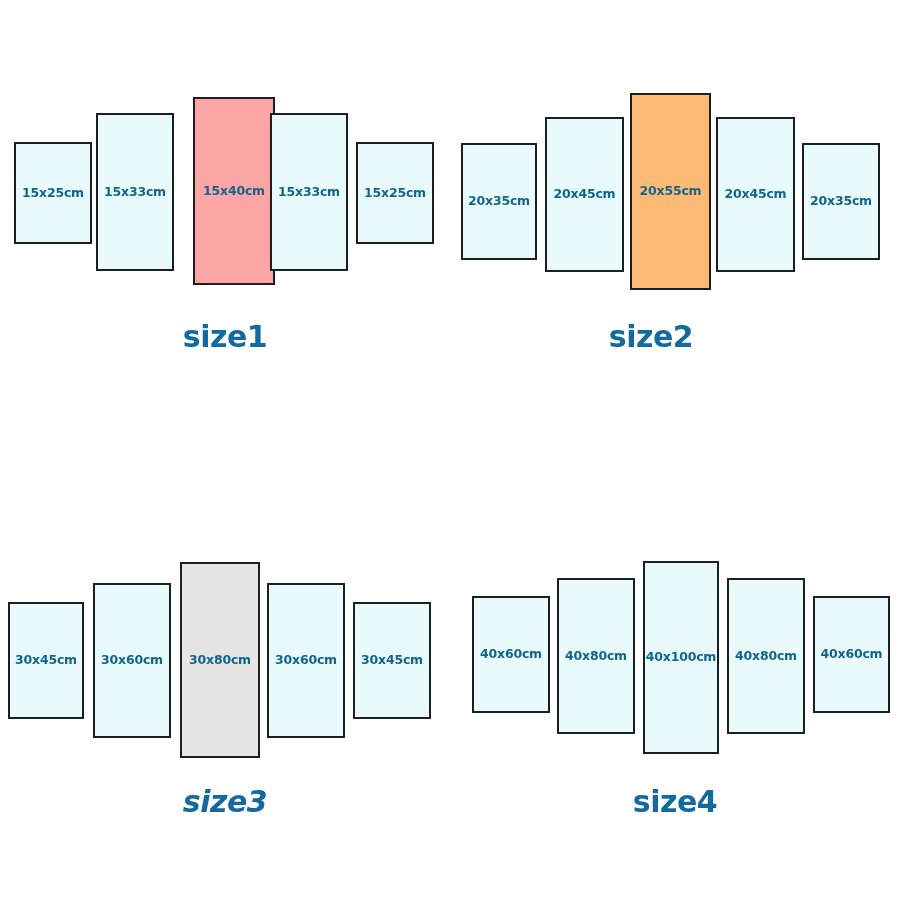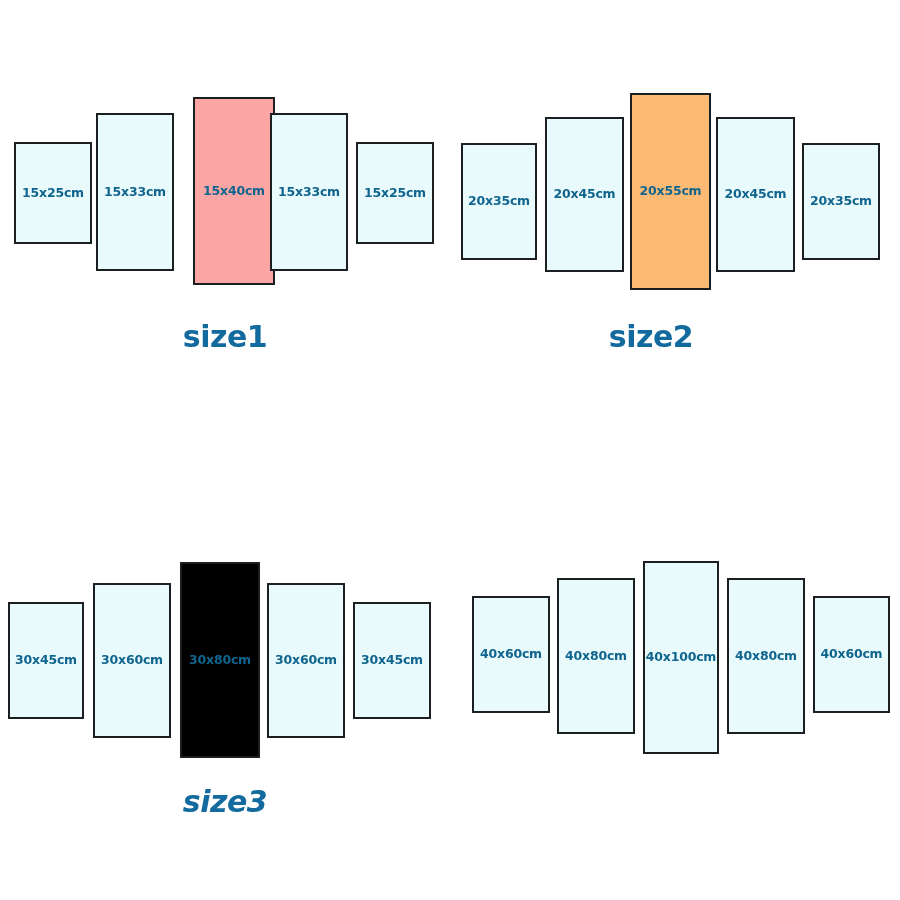--- a/index.html
+++ b/index.html
@@ -86,21 +86,21 @@
     <div class="panel" style="left: 802px; top: 143px; width: 78px; height: 117px; background: rgb(232, 250, 251); border-color: rgb(27, 31, 34);">
       <span class="panel-label" style="color: rgb(16, 101, 143);">20x35cm</span>
     </div>
     <div class="group-title" style="left: 426px; top: 322px; width: 450px; color: rgb(18, 106, 158);">size2</div>
     <div class="panel" style="left: 8px; top: 602px; width: 76px; height: 117px; background: rgb(232, 250, 251); border-color: rgb(27, 31, 34);">
       <span class="panel-label" style="color: rgb(16, 101, 143);">30x45cm</span>
     </div>
     <div class="panel" style="left: 93px; top: 583px; width: 78px; height: 155px; background: rgb(232, 250, 251); border-color: rgb(27, 31, 34);">
       <span class="panel-label" style="color: rgb(16, 101, 143);">30x60cm</span>
     </div>
-    <div class="panel" style="left: 180px; top: 562px; width: 80px; height: 196px; background: #000000; border-color: rgb(27, 31, 34);">
+    <div class="panel" style="left: 180px; top: 562px; width: 80px; height: 196px; background: #e5e5e5; border-color: rgb(27, 31, 34);">
       <span class="panel-label" style="color: rgb(16, 101, 143);">30x80cm</span>
     </div>
     <div class="panel" style="left: 267px; top: 583px; width: 78px; height: 155px; background: rgb(232, 250, 251); border-color: rgb(27, 31, 34);">
       <span class="panel-label" style="color: rgb(16, 101, 143);">30x60cm</span>
     </div>
     <div class="panel" style="left: 353px; top: 602px; width: 78px; height: 117px; background: rgb(232, 250, 251); border-color: rgb(27, 31, 34);">
       <span class="panel-label" style="color: rgb(16, 101, 143);">30x45cm</span>
     </div>
     <div class="group-title" style="left: 0px; top: 787px; width: 450px; color: rgb(18, 106, 158); font-style: italic;">size3</div>
     <div class="panel" style="left: 472px; top: 596px; width: 78px; height: 117px; background: rgb(232, 250, 251); border-color: rgb(27, 31, 34);">
@@ -111,13 +111,14 @@
     </div>
     <div class="panel" style="left: 643px; top: 561px; width: 76px; height: 193px; background: rgb(232, 250, 251); border-color: rgb(27, 31, 34);">
       <span class="panel-label" style="color: rgb(16, 101, 143);">40x100cm</span>
     </div>
     <div class="panel" style="left: 727px; top: 578px; width: 78px; height: 156px; background: rgb(232, 250, 251); border-color: rgb(27, 31, 34);">
       <span class="panel-label" style="color: rgb(16, 101, 143);">40x80cm</span>
     </div>
     <div class="panel" style="left: 813px; top: 596px; width: 77px; height: 117px; background: rgb(232, 250, 251); border-color: rgb(27, 31, 34);">
       <span class="panel-label" style="color: rgb(16, 101, 143);">40x60cm</span>
     </div>
+    <div class="group-title" style="left: 450px; top: 787px; width: 450px; color: rgb(18, 106, 158);">size4</div>
   </div>
 
 </body></html>

